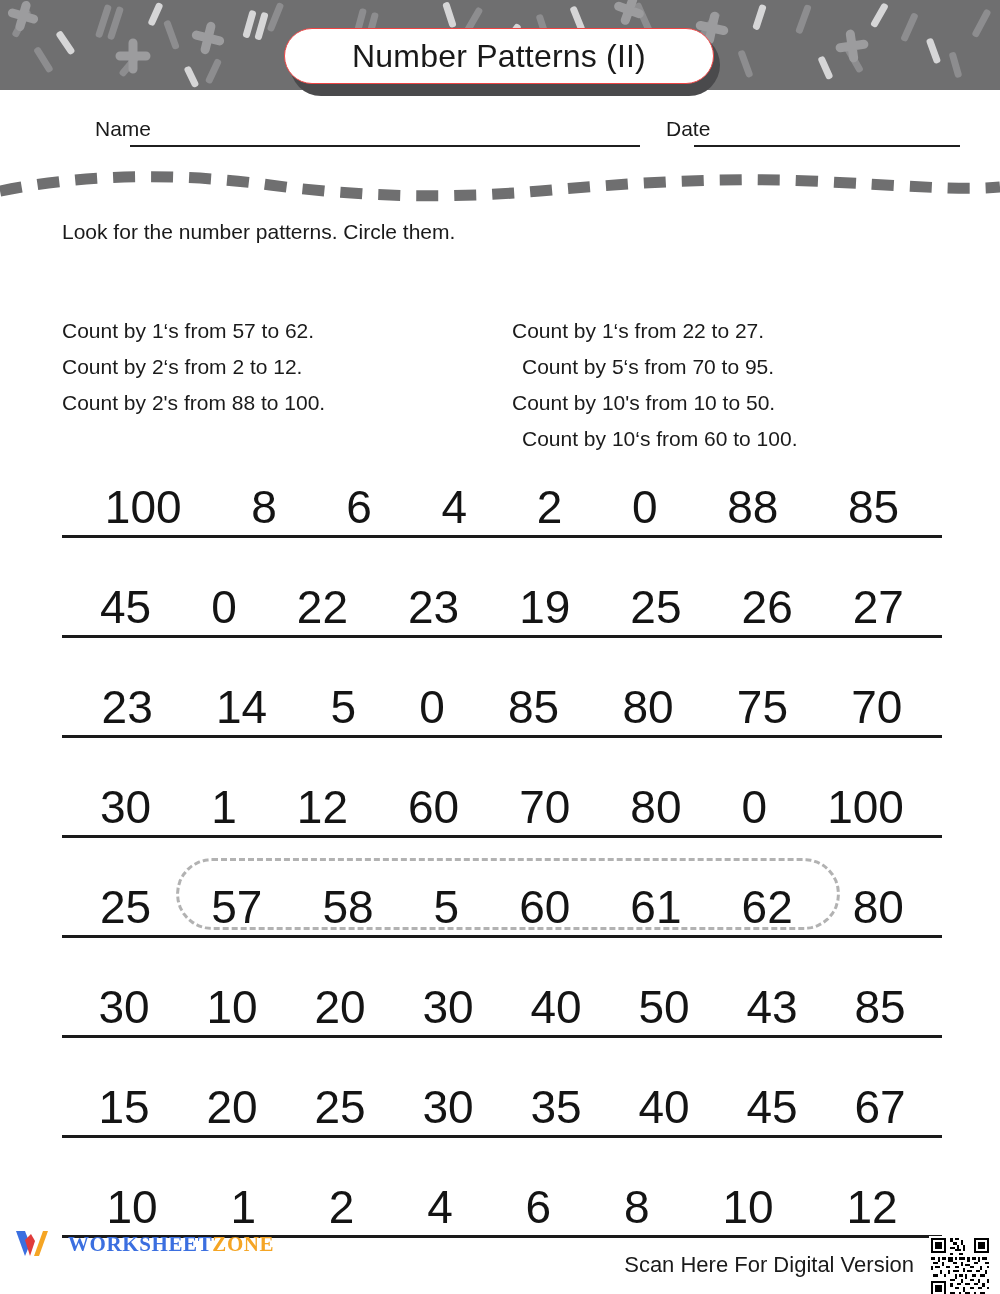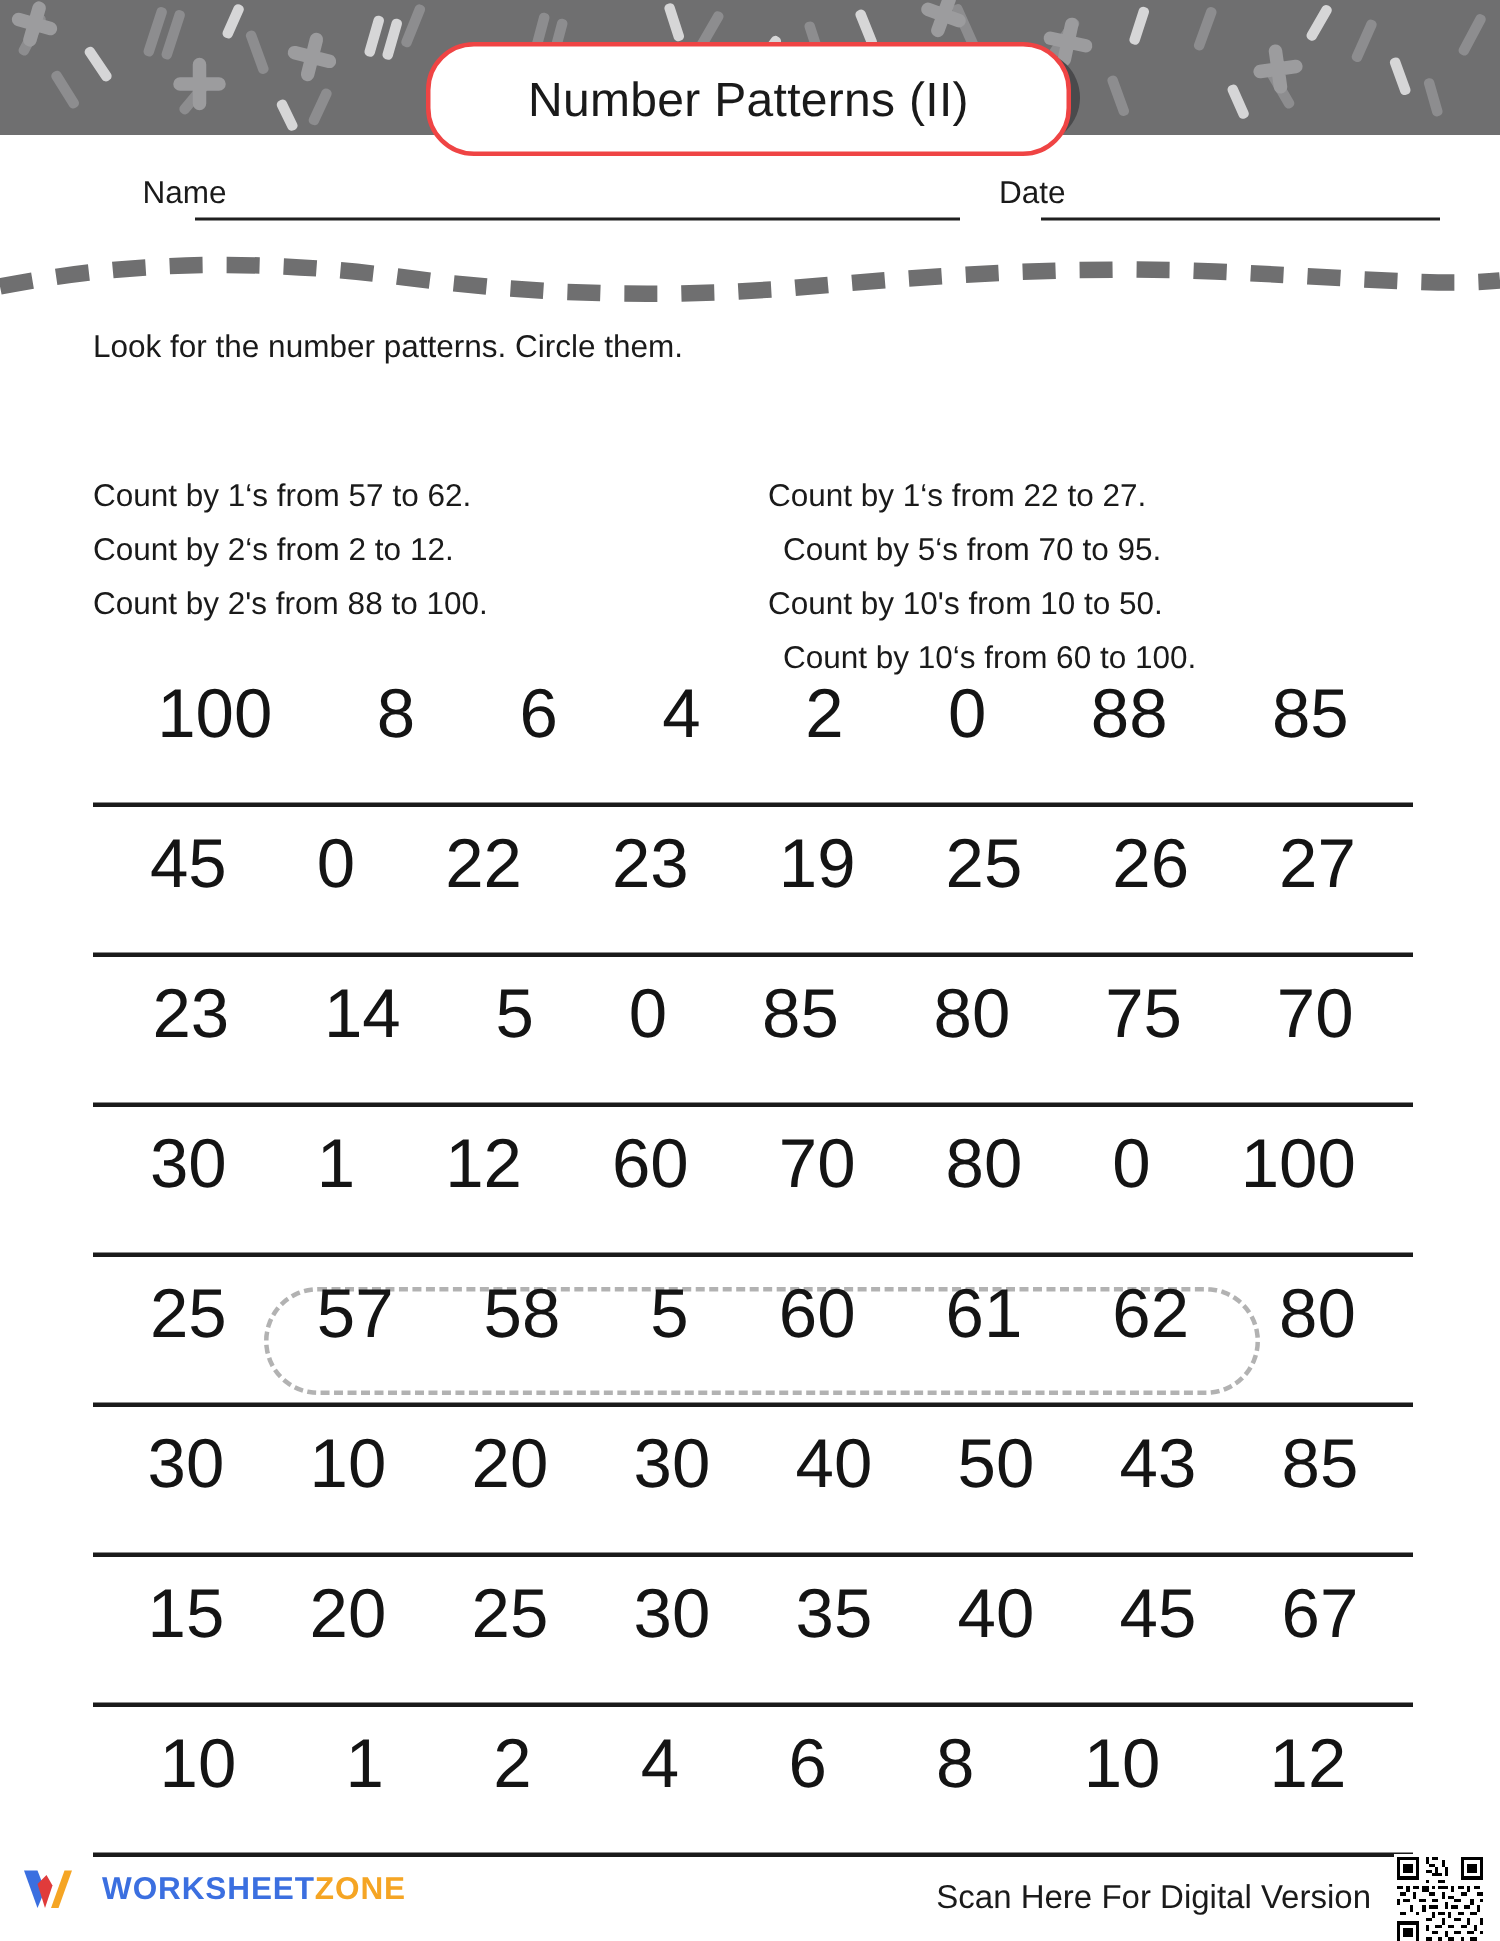--- a/index.html
+++ b/index.html
@@ -34,23 +34,23 @@
     width: 430px;
     height: 62px;
     background: #4a4a4c;
     border-radius: 32px;
   }
   .title-pill {
     position: absolute;
     top: 28px;
     left: 284px;
     width: 430px;
-    height: 76px;
+    height: 56px;
     background: #ffffff;
-    border: 3px solid #ef4444;
+    border: 1px solid #ef4444;
     border-radius: 32px;
     box-sizing: border-box;
     display: flex;
     align-items: center;
     justify-content: center;
   }
   .title-text {
     font-size: 32px;
     letter-spacing: 0.2px;
     color: #1a1a1a;
@@ -131,21 +131,21 @@
   .num-row {
     position: relative;
     height: 100px;
   }
   .num-row .cells {
     position: absolute;
     left: 0; right: 0;
     top: 0;
     height: 78px;
     display: flex;
-    align-items: flex-start;
+    align-items: flex-end;
     justify-content: space-around;
     padding: 0 8px;
     box-sizing: border-box;
   }
   .num {
     font-size: 46px;
     color: #141414;
     line-height: 1;
     text-align: center;
     z-index: 2;
@@ -171,23 +171,24 @@
   .footer {
     position: absolute;
     left: 0;
     top: 1228px;
     width: 1000px;
     height: 66px;
   }
   .brand {
     position: absolute;
     left: 12px;
-    top: 16px;
+    top: 0;
     display: flex;
     align-items: center;
+    font-family: Liberation Serif, serif;
   }
   .brand-text {
     font-size: 21px;
     font-weight: bold;
     letter-spacing: 0.6px;
     margin-left: 10px;
   }
   .brand-worksheet { color: #3b6fe0; }
   .brand-zone { color: #f5a524; }
   .scan-text {

